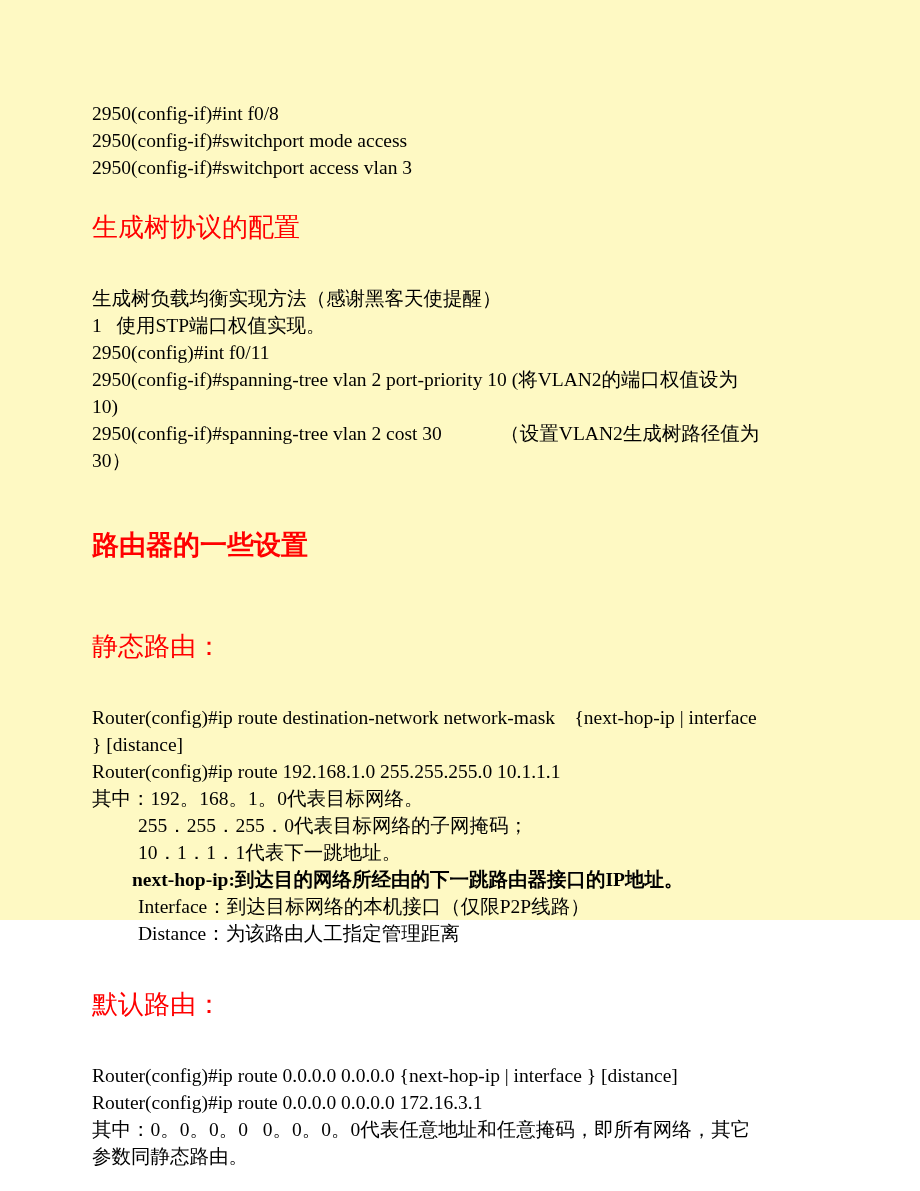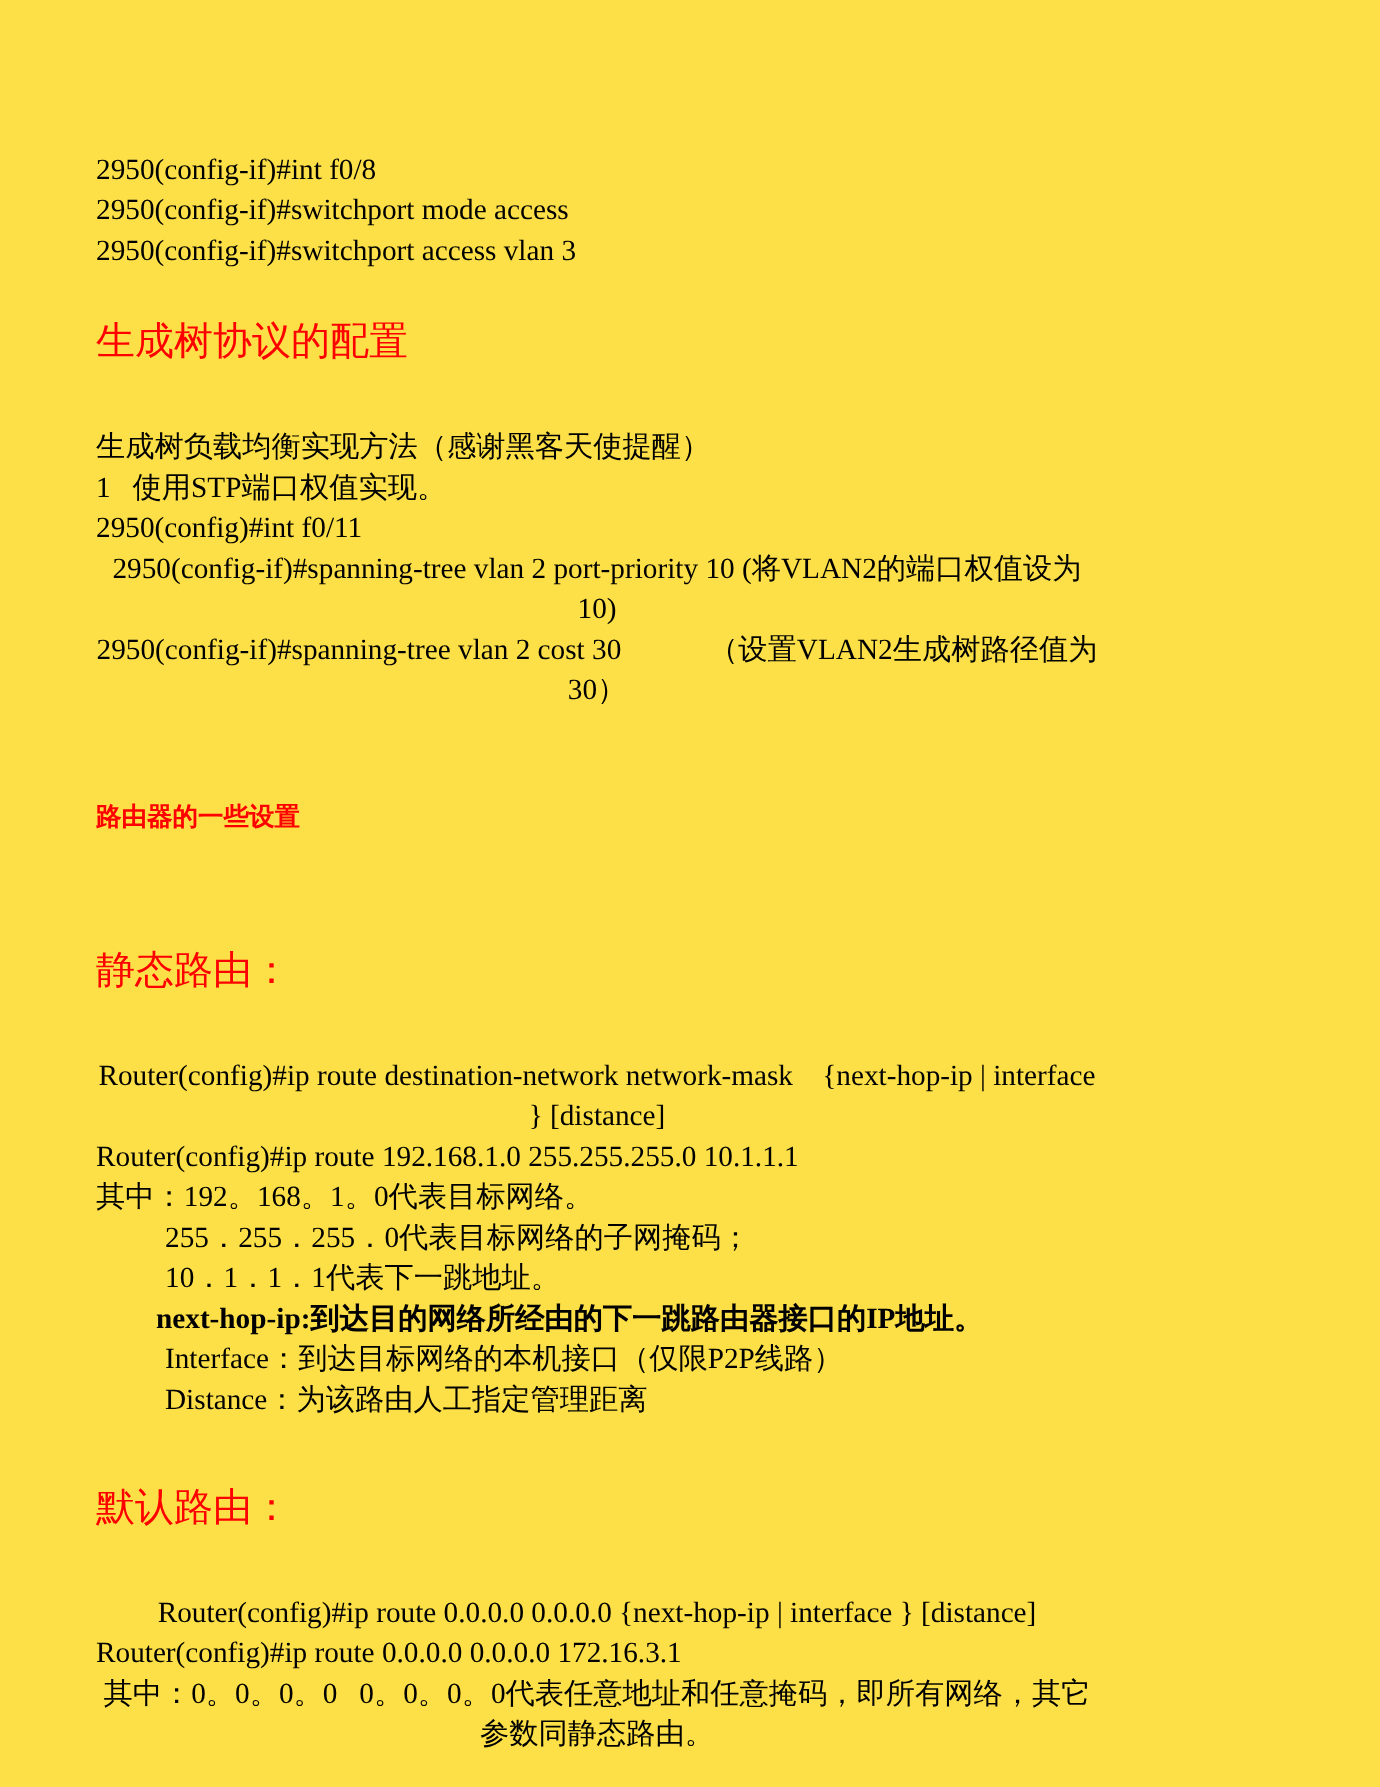--- a/index.html
+++ b/index.html
@@ -10,60 +10,59 @@
   body {
     width: 920px;
     height: 1191px;
     font-family: "Liberation Serif", "DejaVu Serif", serif;
     color: #000000;
     -webkit-font-smoothing: antialiased;
   }
   .page {
     position: relative;
     width: 920px;
-    height: 1191px;
+    height: 920px;
     box-sizing: border-box;
-    padding: 100px 125px 0 64px;
-    background: #fde047;
+    padding: 100px 125px 0 92px;
+    background: #fef9c3;
   }
   .content {
     width: 668px;
   }
   .line {
     font-size: 19.5px;
     line-height: 27px;
     white-space: pre-wrap;
     word-wrap: break-word;
   }
   .blk {
     color: #000000;
   }
   .h-red {
     font-size: 26px;
     line-height: 27px;
     color: #ff0000;
   }
   .h-red-bold {
-    font-size: 17px;
+    font-size: 27px;
     line-height: 30px;
     color: #ff0000;
     font-weight: bold;
   }
   .gap-sm { height: 17px; }
   .gap-lg { height: 33px; }
   .gap-xl { height: 44px; }
   .gap-xxl { height: 56px; }
   .indent-1 { padding-left: 40px; font-weight: bold; }
   .indent-2 { padding-left: 46px; }
   .wrap-block {
     font-size: 19.5px;
     line-height: 27px;
     white-space: pre-wrap;
     word-wrap: break-word;
-    text-align: center;
   }
 </style>
 </head>
 <body>
 
 <div class="page">
   <div class="content">
 
     <div>
       <div class="line blk">2950(config-if)#int f0/8</div>

